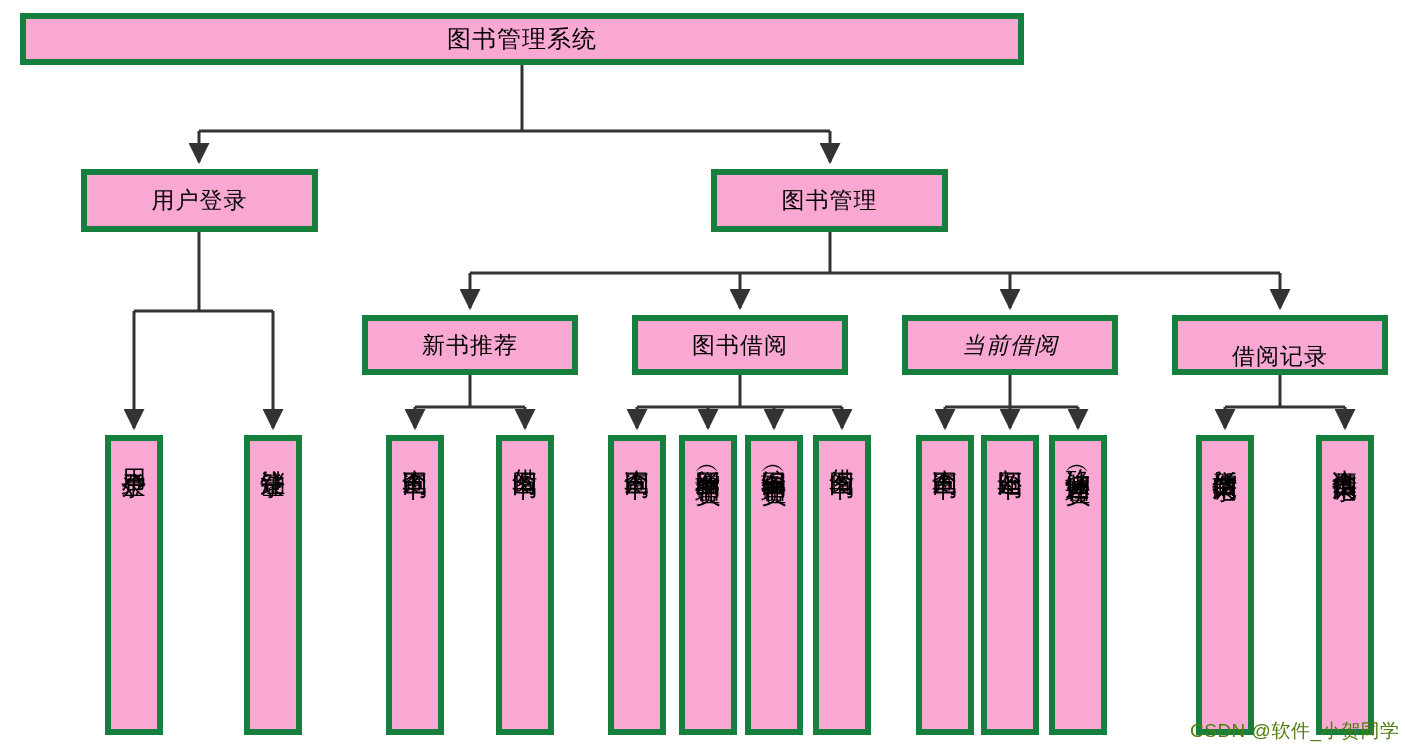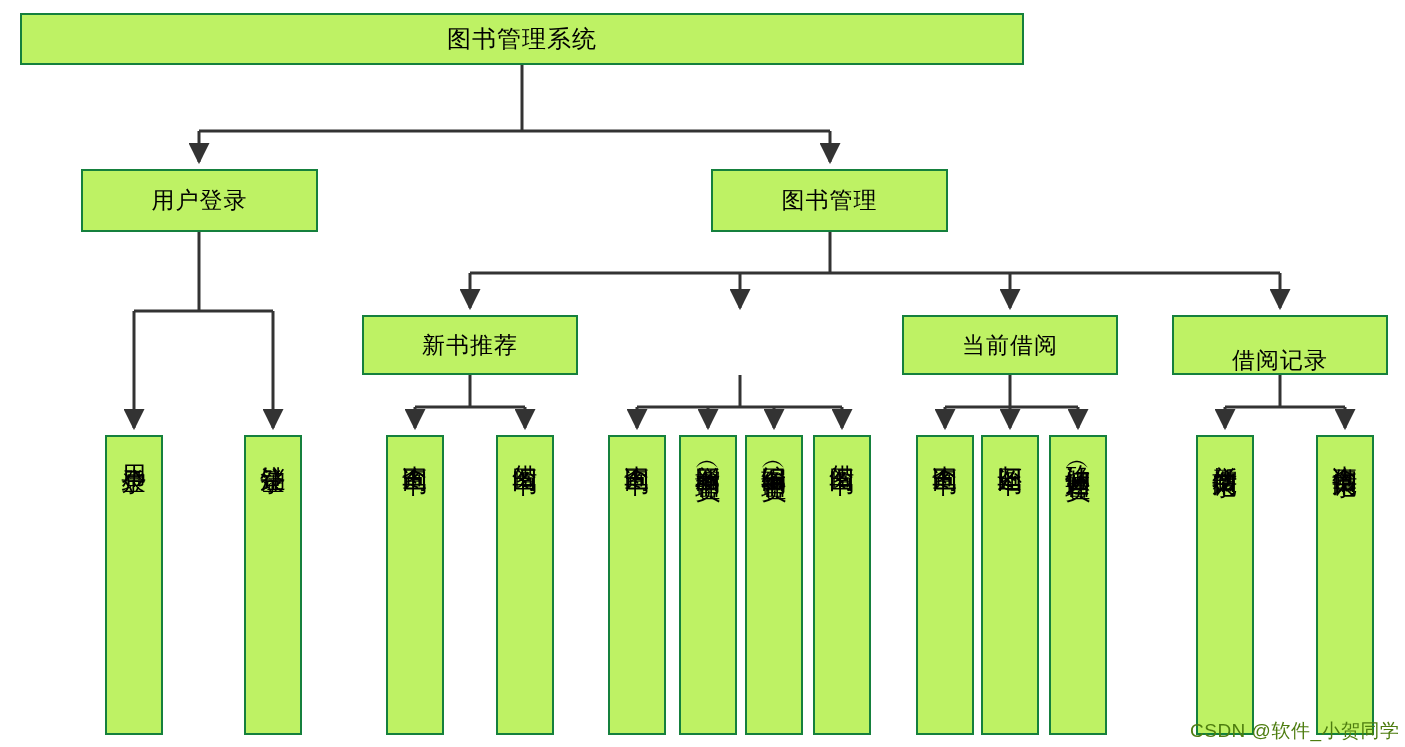--- a/index.html
+++ b/index.html
@@ -21,22 +21,22 @@
     position: absolute;
     left: 0;
     top: 0;
     width: 1405px;
     height: 747px;
     pointer-events: none;
   }
   .node {
     position: absolute;
     box-sizing: border-box;
-    background: #bef264;
-    border: 2px solid #15803d;
+    background: #f9a8d4;
+    border: 6px solid #15803d;
     display: flex;
     align-items: center;
     justify-content: center;
     color: #000000;
     z-index: 2;
   }
   .node .label {
     display: block;
     text-align: center;
     line-height: 1.15;
@@ -136,21 +136,24 @@
   <div class="node horiz" style="left:81px; top:169px; width:237px; height:63px;">
     <span class="label">用户登录</span>
   </div>
   <div class="node horiz" style="left:362px; top:315px; width:216px; height:60px;">
     <span class="label">新书推荐</span>
   </div>
 
   <div class="node horiz" style="left:711px; top:169px; width:237px; height:63px;">
     <span class="label">图书管理</span>
   </div>
-  <div class="node horiz" style="left:902px; top:315px; width:216px; height:60px;">
+  <div class="node horiz" style="left:632px; top:315px; width:216px; height:60px;">
+    <span class="label">图书借阅</span>
+  </div>
+  <div class="node horiz" style="left:902px; top:315px; width:216px; height:60px;font-style:italic;">
     <span class="label">当前借阅</span>
   </div>
   <div class="node horiz" style="left:1172px; top:315px; width:216px; height:60px;align-items:flex-end;">
     <span class="label">借阅记录</span>
   </div>
 
   <div class="node vert" style="left:105px; top:435px; width:58px; height:300px;">
     <span class="label">用户登录</span>
   </div>
   <div class="node vert" style="left:244px; top:435px; width:58px; height:300px;">

